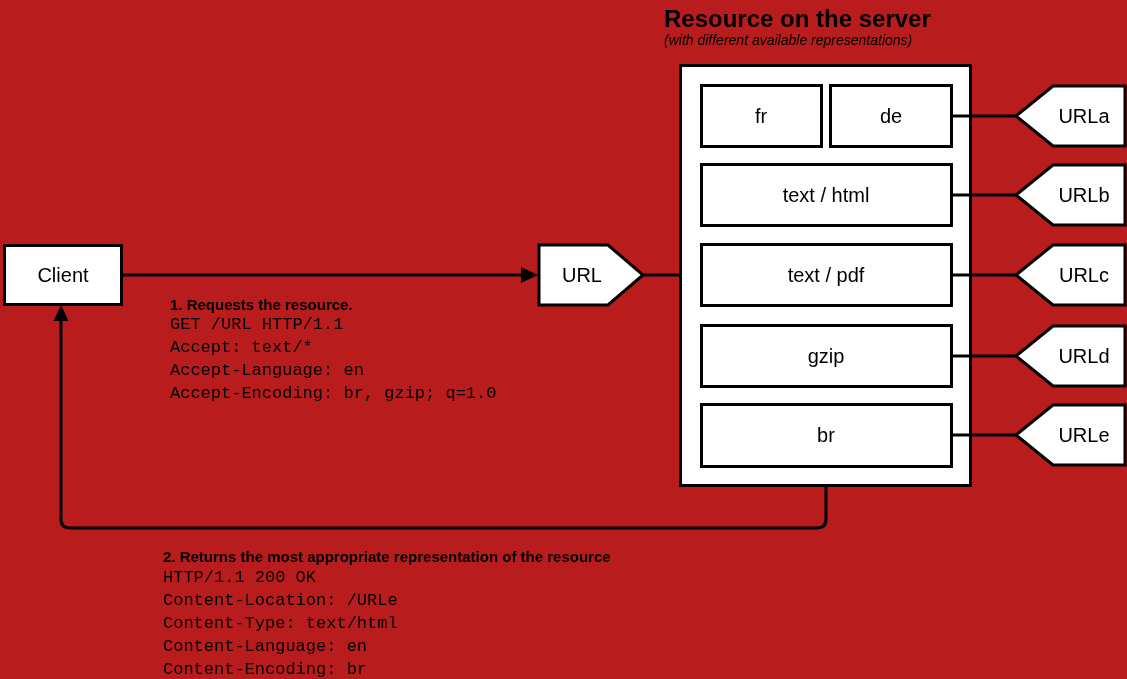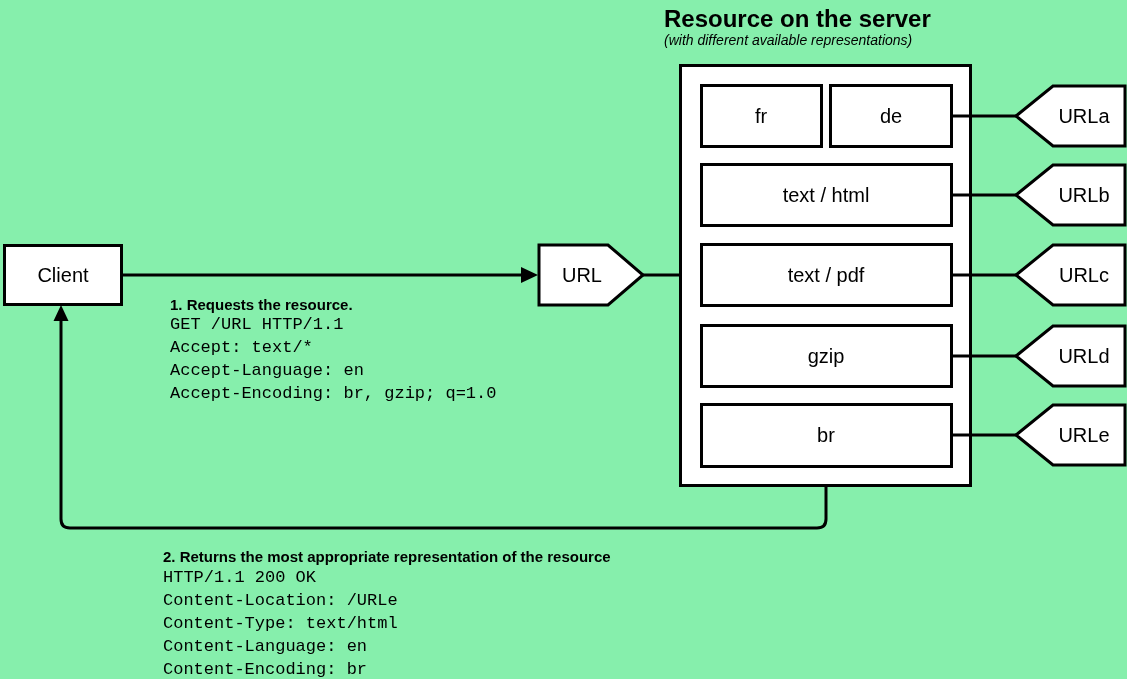--- a/index.html
+++ b/index.html
@@ -4,21 +4,21 @@
 <style>
   html, body {
     margin: 0;
     padding: 0;
     background: #ffffff;
   }
   .stage {
     position: relative;
     width: 1127px;
     height: 679px;
-    background: #86efac;
+    background: #b91c1c;
     font-family: "Liberation Sans", sans-serif;
   }
   svg { display: block; }
   .box {
     fill: #ffffff;
     stroke: #000000;
     stroke-width: 3;
   }
   .wire {
     stroke: #000000;

